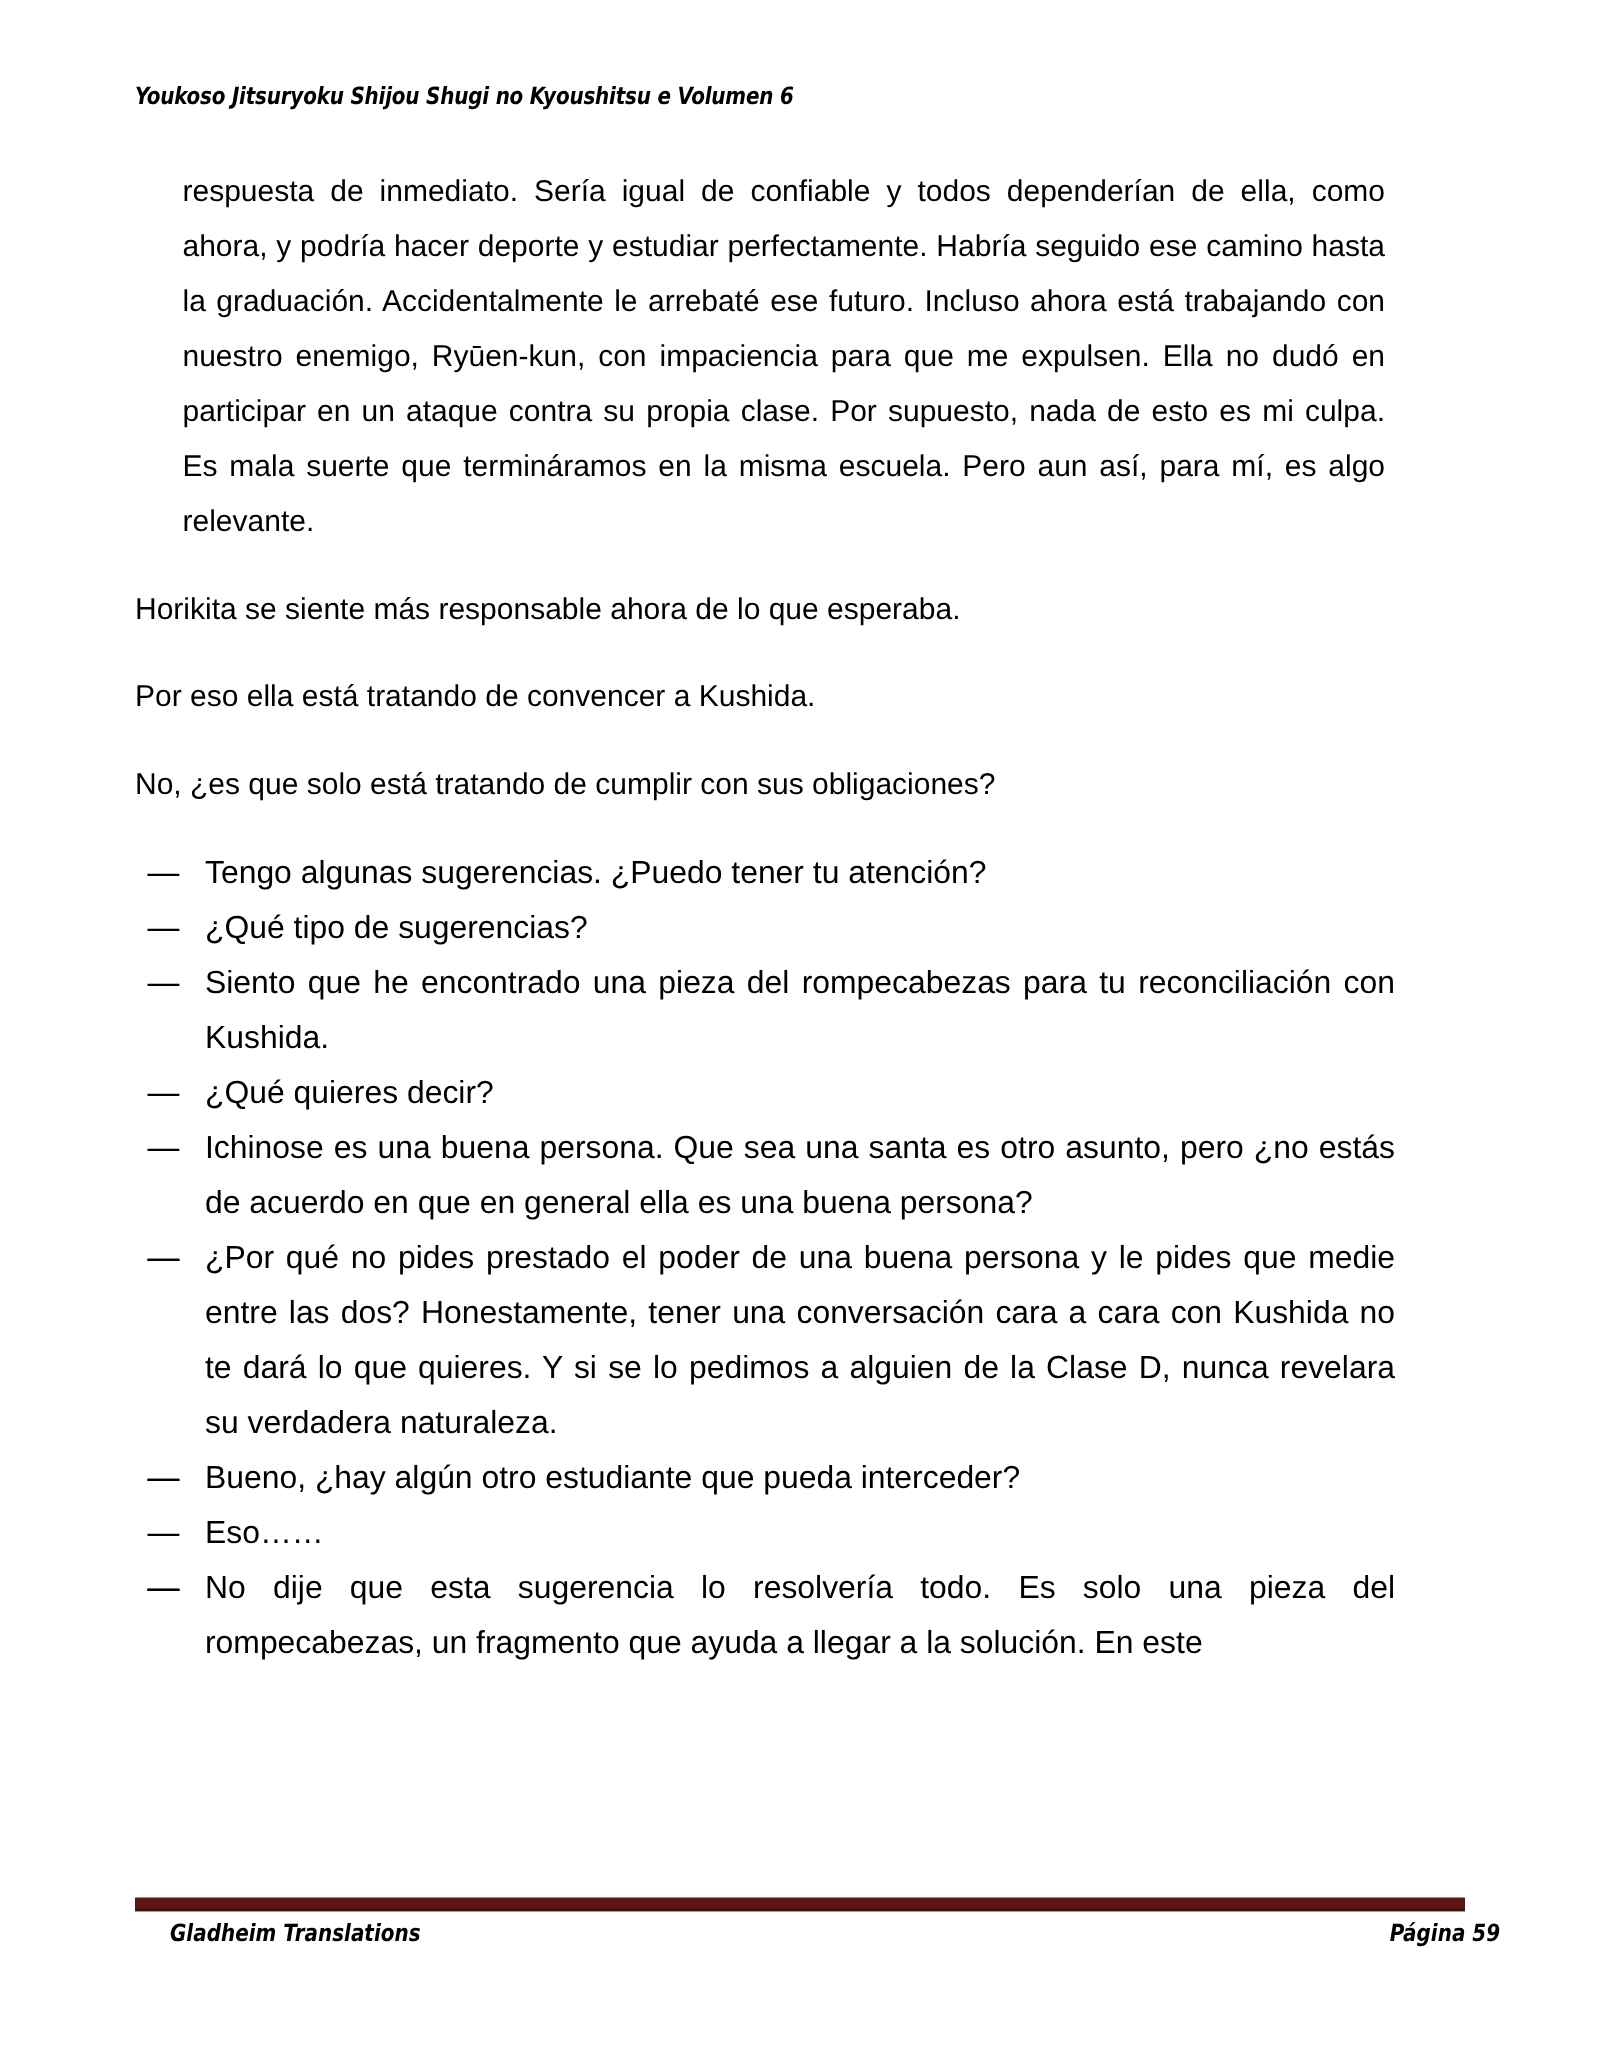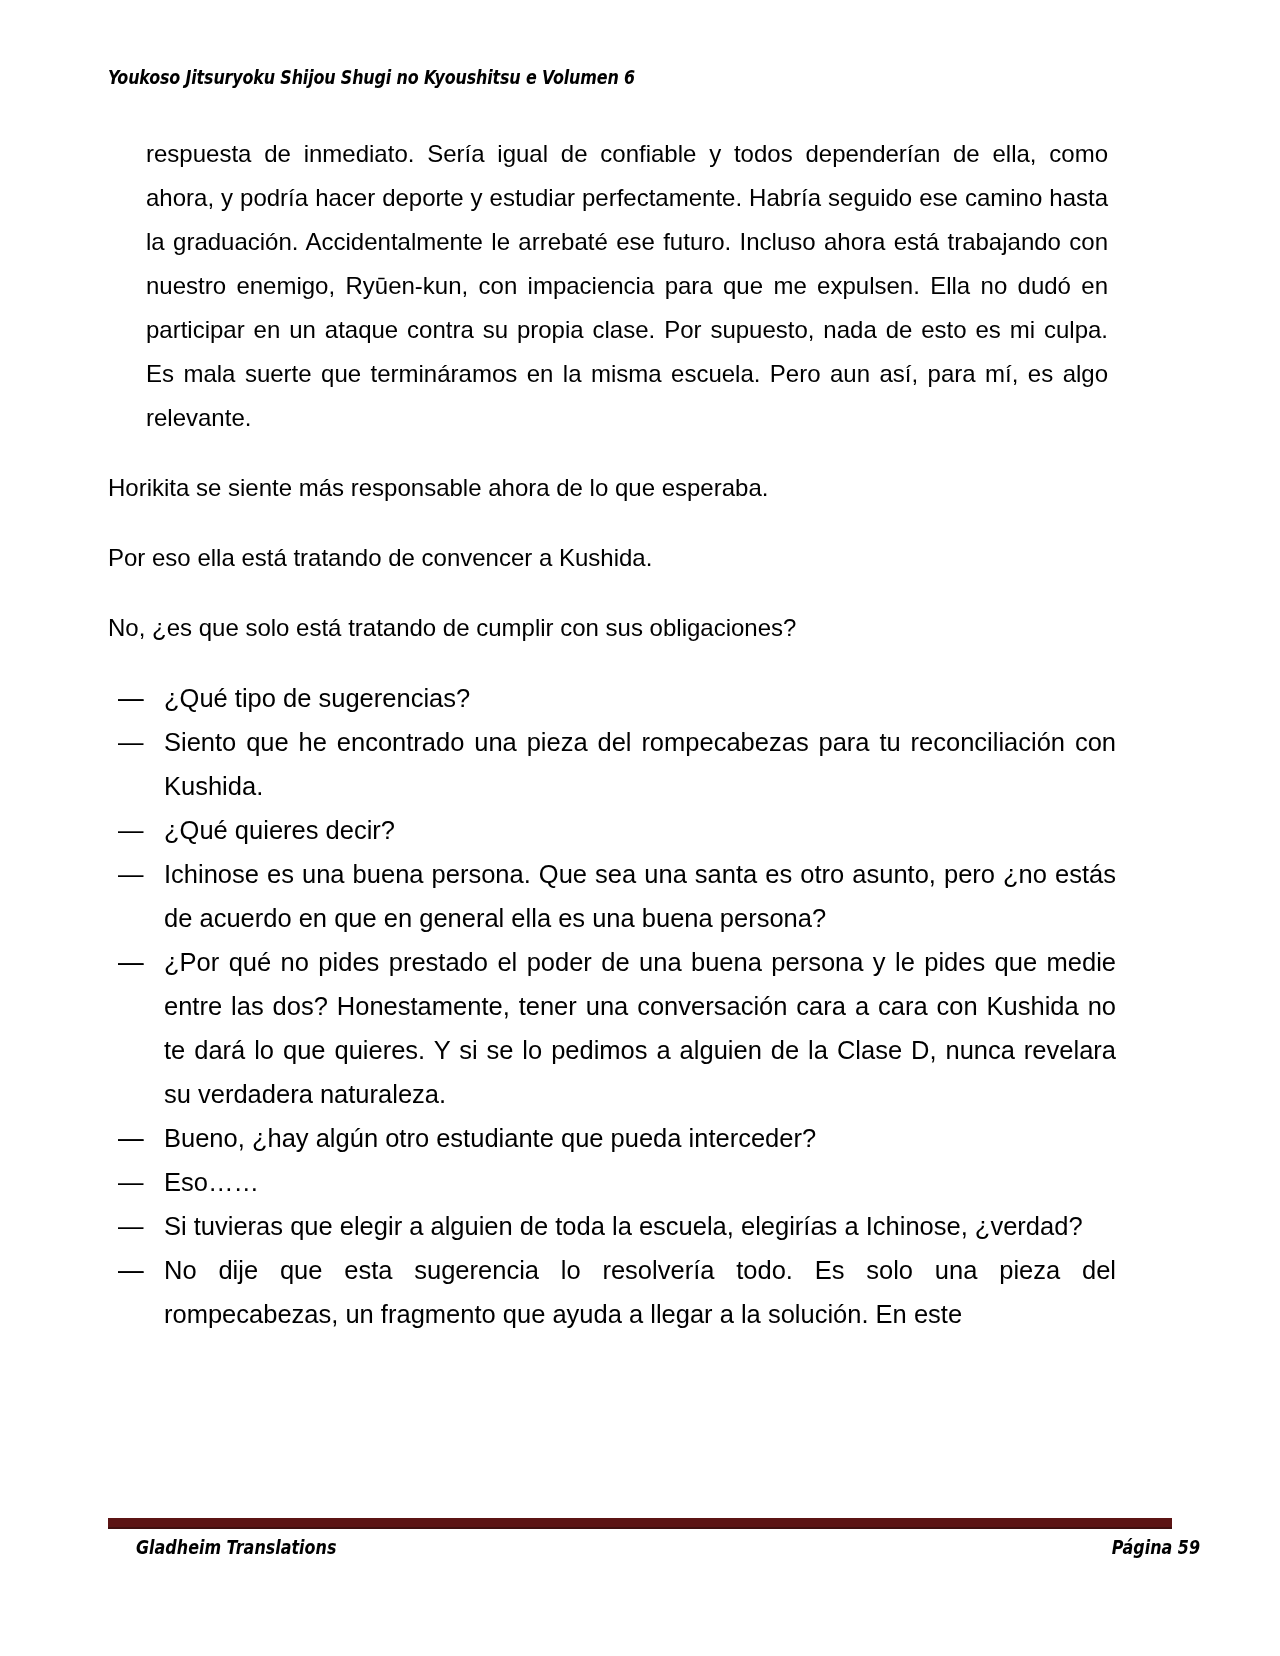--- a/index.html
+++ b/index.html
@@ -149,21 +149,21 @@
 
     <p class="para para-flush">Horikita se siente más responsable ahora de lo que esperaba.</p>
 
     <p class="para para-flush">Por eso ella está tratando de convencer a Kushida.</p>
 
     <p class="para para-flush">No, ¿es que solo está tratando de cumplir con sus obligaciones?</p>
 
     <ul class="dialogue">
 
       <li class="dialogue-item single">
-        <span class="dash">—</span>
+        <span class="dash">—</span><span>Tengo algunas sugerencias. ¿Puedo tener tu atención?</span>
       </li>
 
       <li class="dialogue-item single">
         <span class="dash">—</span><span>¿Qué tipo de sugerencias?</span>
       </li>
 
       <li class="dialogue-item">
         <span class="dash">—</span><span>Siento que he encontrado una pieza del rompecabezas para tu reconciliación con Kushida.</span>
       </li>
 
@@ -189,21 +189,21 @@
 
       <li class="dialogue-item single">
         <span class="dash">—</span><span>Bueno, ¿hay algún otro estudiante que pueda interceder?</span>
       </li>
 
       <li class="dialogue-item single">
         <span class="dash">—</span><span>Eso……</span>
       </li>
 
       <li class="dialogue-item">
-        <span class="dash">—</span><span>Si tuvieras que elegir a alguien de toda la escuela, elegirías a Ichinose, ¿verdad?</span>
+        <span class="dash">—</span>
       </li>
 
       <li class="dialogue-item single">
         <span class="dash">—</span>
       </li>
 
       <li class="dialogue-item">
         <span class="dash">—</span><span>No dije que esta sugerencia lo resolvería todo. Es solo una pieza del rompecabezas, un fragmento que ayuda a llegar a la solución. En este</span>
       </li>
 

